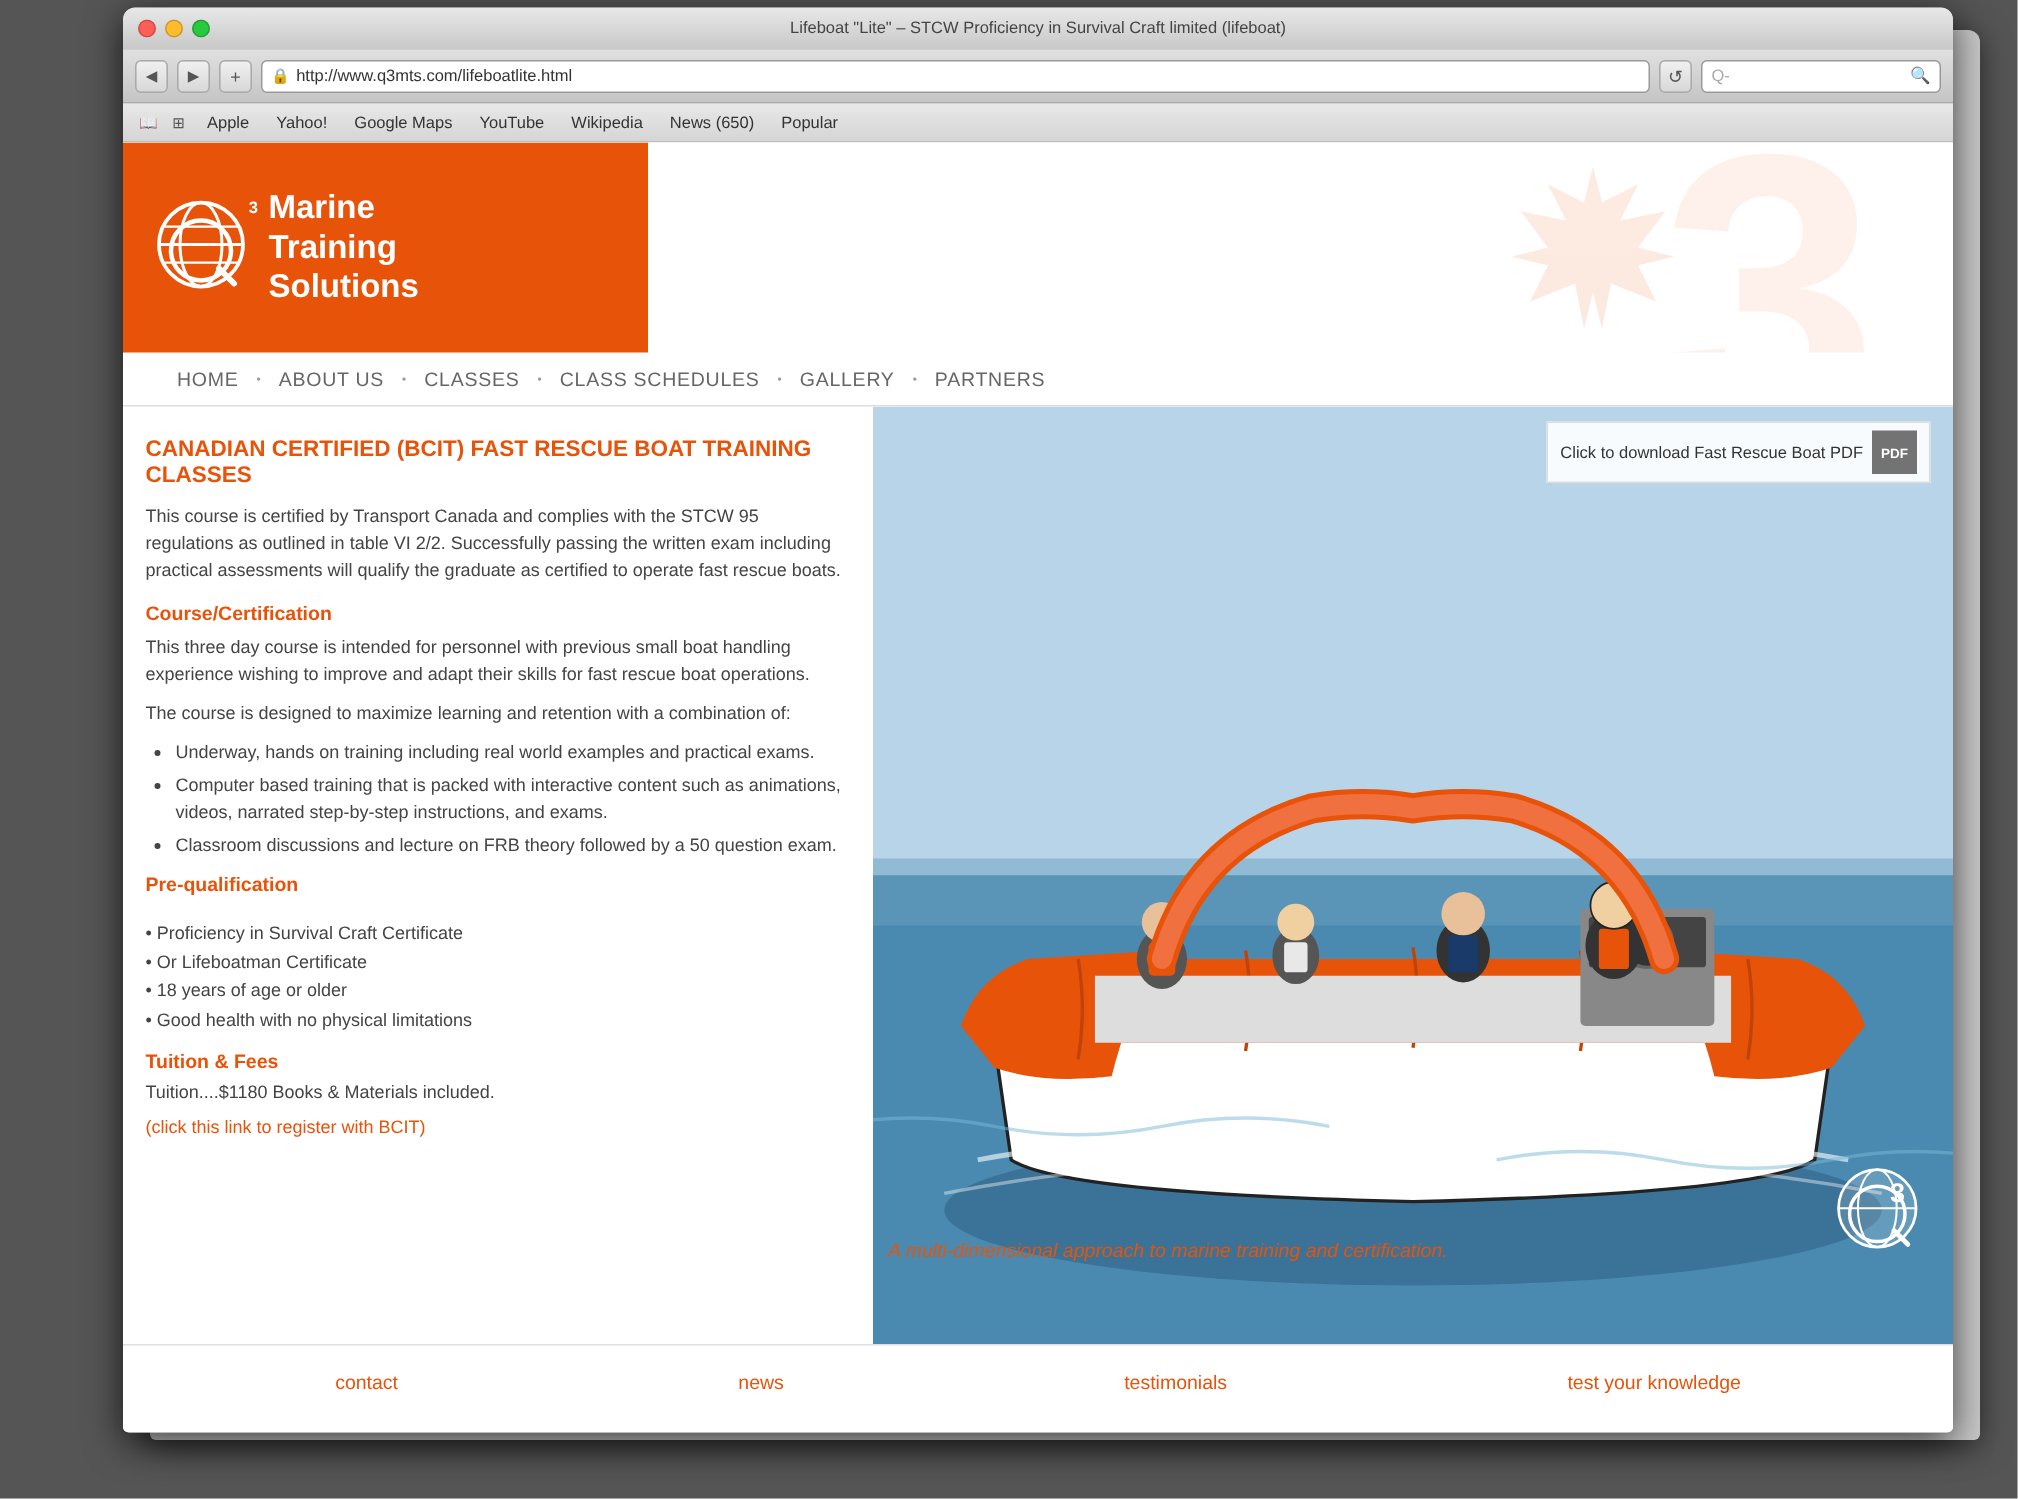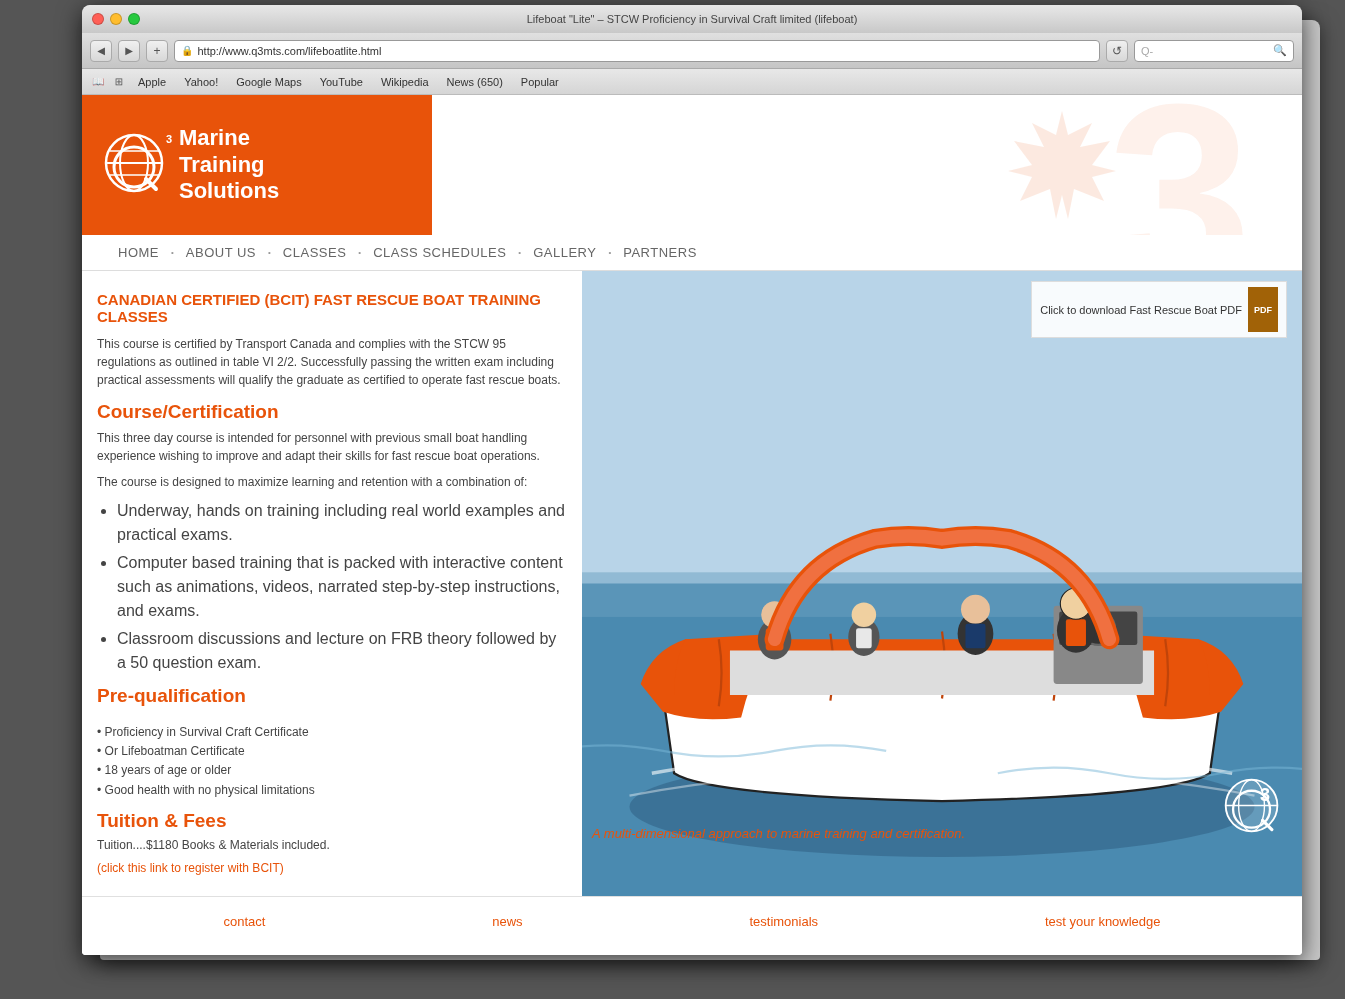--- a/index.html
+++ b/index.html
@@ -284,22 +284,22 @@
       background: rgba(255,255,255,0.9);
       padding: 5px 8px;
       border: 1px solid #ddd;
       cursor: pointer;
       font-size: 11px;
       color: #333;
       z-index: 10;
     }
     .pdf-icon {
       width: 30px;
-      height: 45px;
-      background: #a16207;
+      height: 29px;
+      background: #737373;
       display: flex;
       align-items: center;
       justify-content: center;
       color: white;
       font-size: 9px;
       font-weight: bold;
     }
 
     
     .q3-logo-corner {
@@ -322,40 +322,40 @@
 
     .intro-text {
       font-size: 12px;
       color: #444;
       line-height: 1.5;
       margin-bottom: 12px;
     }
 
     .section-heading {
       color: #e8530a;
-      font-size: 19px;
+      font-size: 13px;
       font-weight: bold;
       margin-bottom: 6px;
       margin-top: 10px;
     }
 
     .body-text {
       font-size: 12px;
       color: #444;
       line-height: 1.5;
       margin-bottom: 8px;
     }
 
     .bullet-list {
       list-style: disc;
       padding-left: 20px;
       margin-bottom: 10px;
     }
     .bullet-list li {
-      font-size: 16px;
+      font-size: 12px;
       color: #444;
       line-height: 1.5;
       margin-bottom: 4px;
     }
 
     .preq-list {
       margin-bottom: 10px;
       margin-top: 16px;
     }
     .preq-item {

